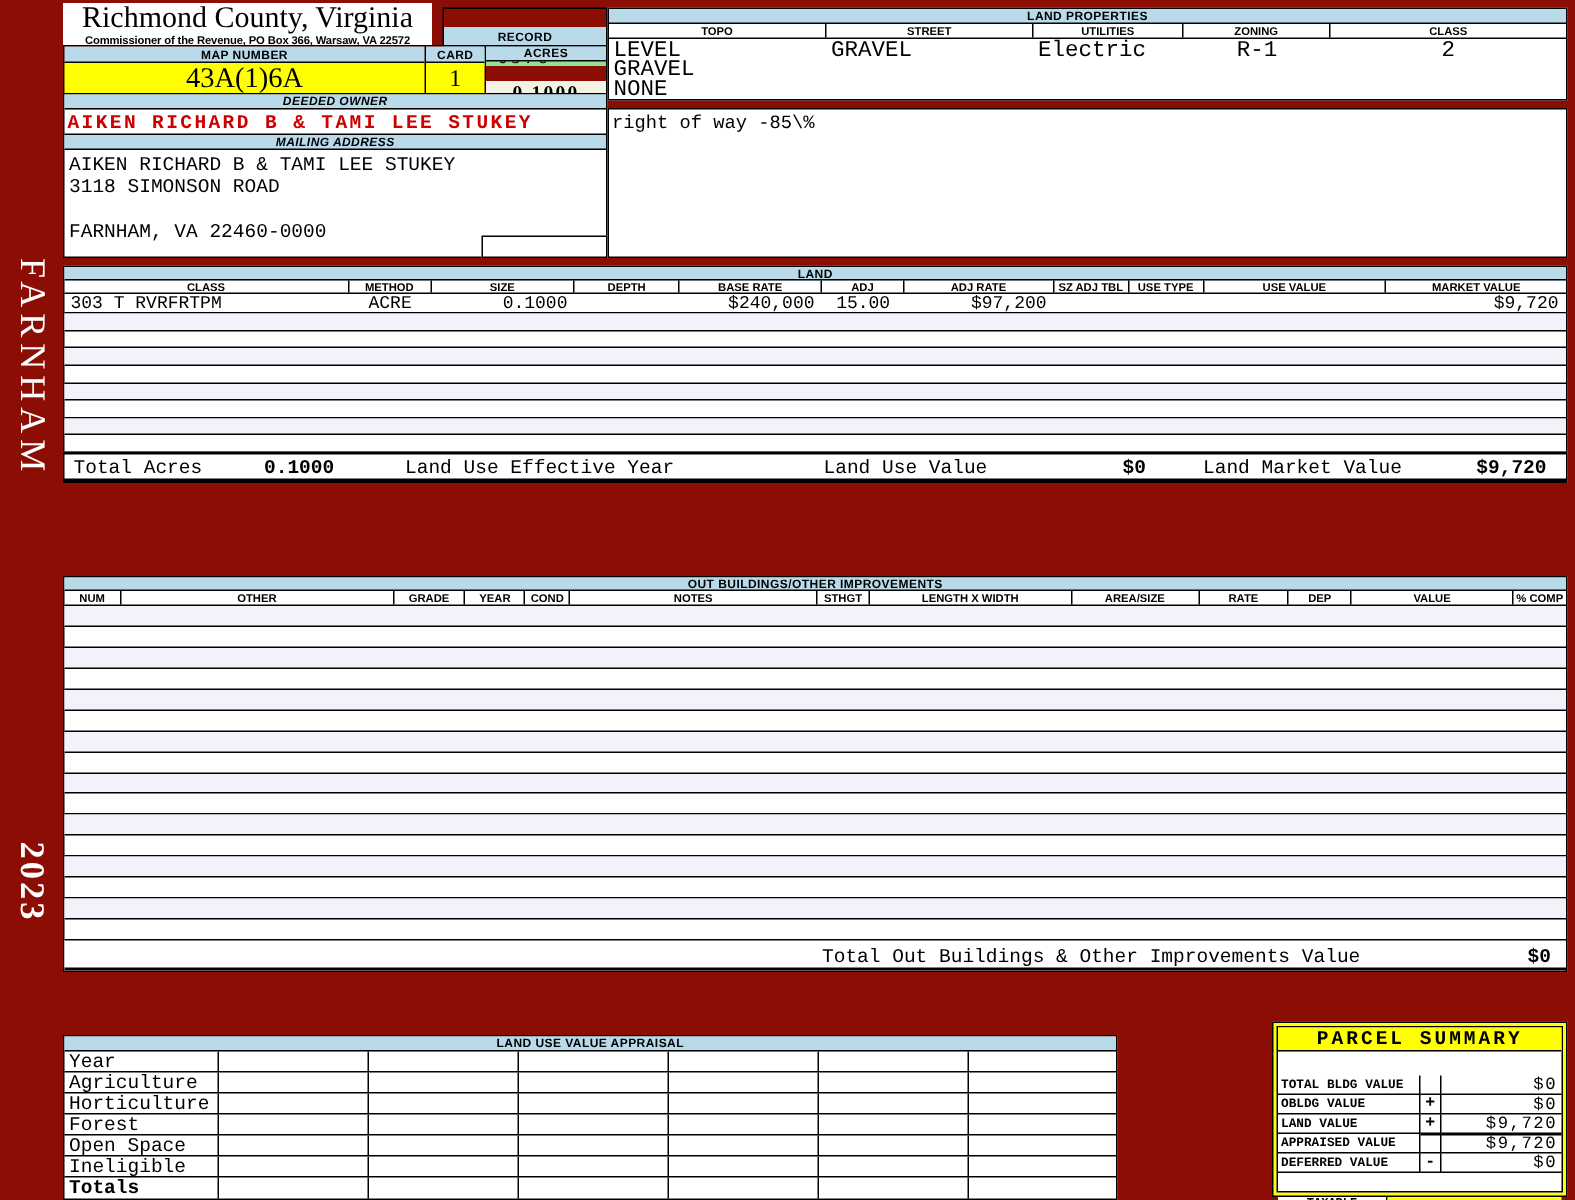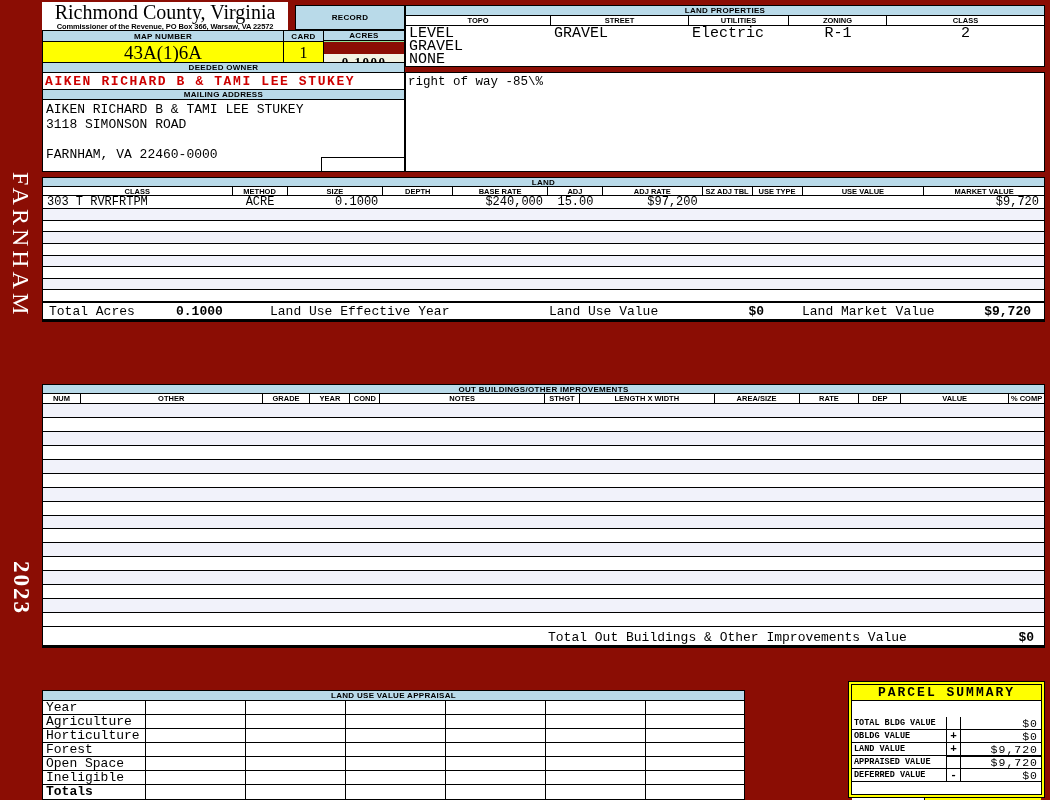--- a/index.html
+++ b/index.html
@@ -16,21 +16,21 @@
   .sb-district { left:7px; top:172px; font-size:24px; letter-spacing:4px; }
   .sb-year { left:8px; top:561px; font-size:23px; font-weight:bold; letter-spacing:2px; }
 
   
   .title-box { left:42px; top:2px; width:246px; height:28px; background:#fff; text-align:center; }
   .title-box .t1 { font-size:20px; line-height:20px; white-space:nowrap; }
   .title-box .t2 { font:bold 7.5px "Liberation Sans",sans-serif; letter-spacing:-0.1px; white-space:nowrap; }
 
   
   .record-box { left:295px; top:5px; width:110px; height:25px; border:1px solid #000; }
-  .record-box .band { height:24px; }
+  .record-box .band { height:14px;margin-top:12px; }
   .record-box .val { height:12px; background:#90E095; display:flex; align-items:center; justify-content:center;
                      font:bold 12px "Liberation Serif",serif; letter-spacing:3px; }
 
   
   .map-block { left:42px; top:30px; width:363px; height:35px; display:flex; border:1px solid #000; }
   .map-col { display:flex; flex-direction:column; border-right:1px solid #000; }
   .map-col:last-child { border-right:none;gap:13px; }
   .map-col .band { height:11px; border-bottom:1px solid #000; }
   .map-col .val { flex:1; display:flex; align-items:center; justify-content:center; }
 
@@ -40,21 +40,21 @@
   .lp-heads { display:flex; border-bottom:1px solid #000; height:10px; }
   .lp-heads .hcell { border-right:1px solid #000; font:bold 7.5px "Liberation Sans",sans-serif;
                      display:flex; align-items:center; justify-content:center; }
   .lp-heads .hcell:last-child { border-right:none; }
   .lp-vals { display:flex; height:40px; }
   .lp-col { font-size:15px; line-height:13px; padding:1px 0 0 3px; white-space:pre; }
   .lp-col.cen { text-align:center; padding-left:0; }
 
   
   .owner { left:42px; top:62px; width:363px; height:110px; border:1px solid #000; background:#fff; position:absolute; }
-  .owner .band { height:10px; }
+  .owner .band { height:10px;font-style:italic; }
   .owner-name { height:17px; display:flex; align-items:center; padding-left:2px;
                 font:bold 13px "Liberation Mono","DejaVu Sans Mono",monospace; letter-spacing:1.6px; color:#CC0000;
                 border-bottom:1px solid #000; }
   .addr { position:relative; height:71px; font-size:13px; line-height:15px; padding:2px 0 0 3px; }
   .addr div { height:15px; white-space:pre; }
   .account { position:absolute; right:-1px; bottom:-1px; width:84px; border:1px solid #000; background:#fff; }
   .account .band { height:11px; }
   .account .val { height:15px; display:flex; align-items:center; justify-content:center;
                   font:bold 13px "Liberation Serif",serif; letter-spacing:2px; }
 

